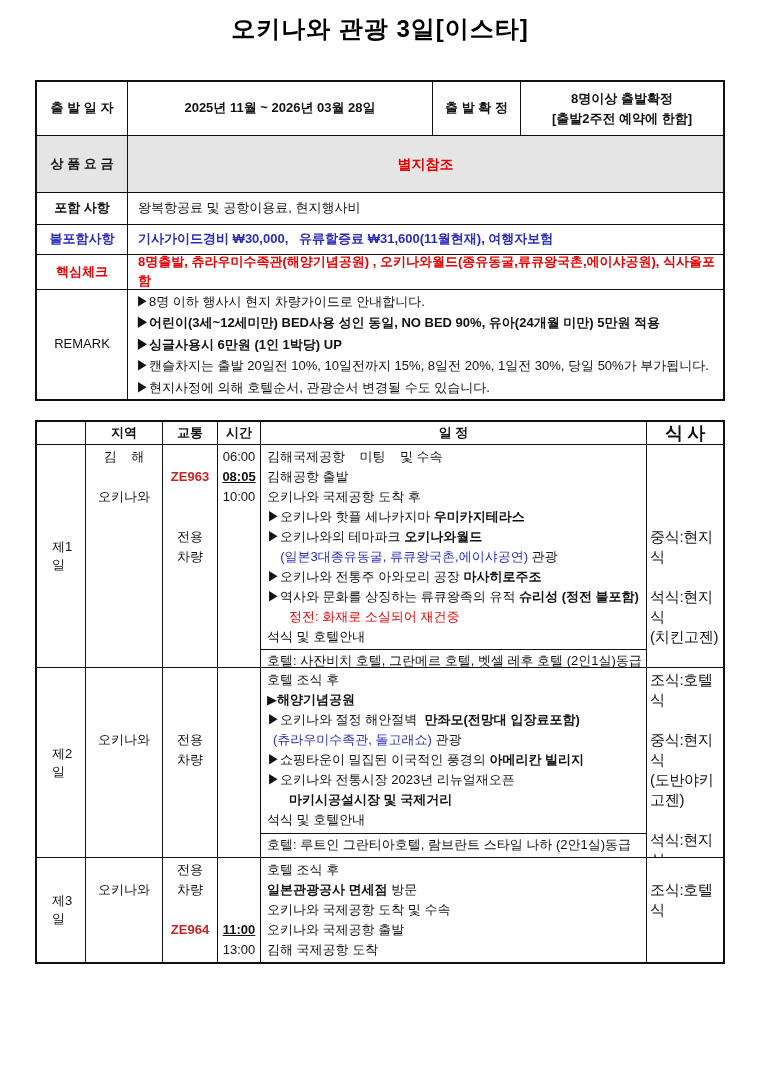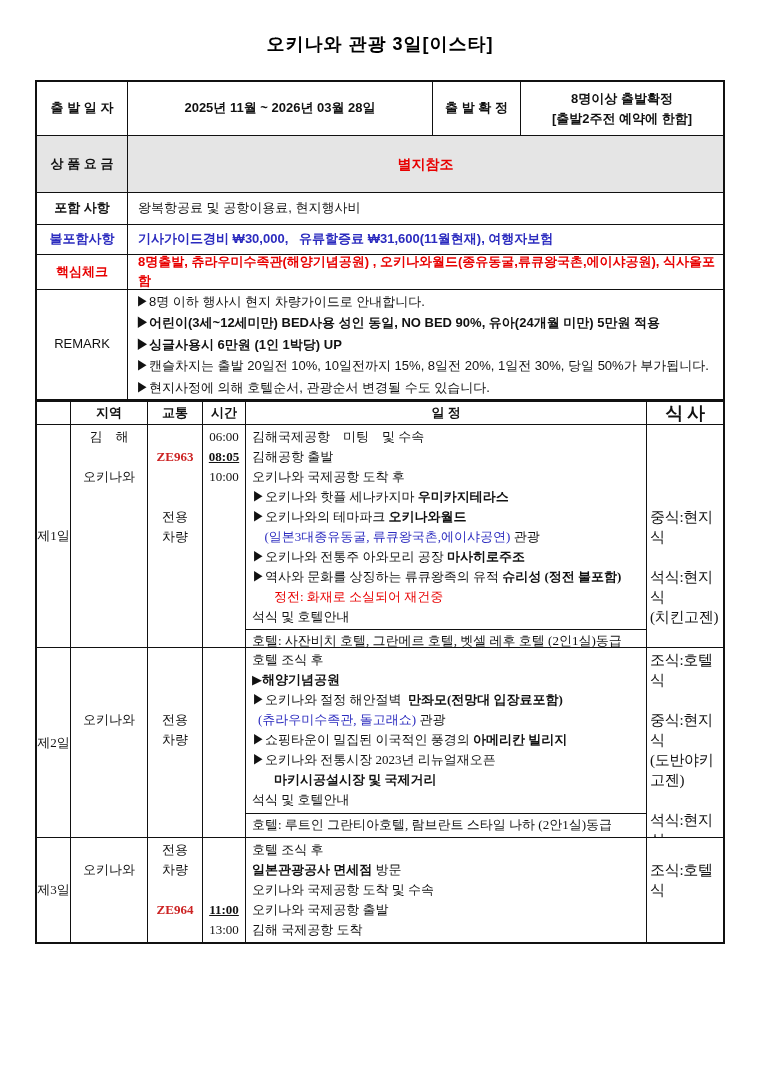--- a/index.html
+++ b/index.html
@@ -1,19 +1,19 @@
 <!DOCTYPE html>
 <html><head>
 <meta charset="utf-8">
 <style>
   html,body{margin:0;padding:0;background:#ffffff;}
   .page{position:relative;width:760px;height:1074px;background:#fff;
         font-family:"Liberation Sans",sans-serif;color:#111;overflow:hidden;}
-  .title{position:absolute;top:32px;left:0;width:100%;text-align:center;
-         font-size:18px;font-weight:bold;letter-spacing:1px;color:#000;}
+  .title{position:absolute;top:13px;left:0;width:100%;text-align:center;
+         font-size:24px;font-weight:bold;letter-spacing:1px;color:#000;}
 
   
   .info-table{position:absolute;left:35px;top:80px;width:690px;
               border:2.5px solid #111;box-sizing:border-box;font-size:13px;}
   .irow{display:flex;border-top:1.5px solid #111;box-sizing:border-box;}
   .irow:first-child{border-top:none;}
   .icell{box-sizing:border-box;border-left:1.5px solid #111;
          display:flex;align-items:center;justify-content:center;
          white-space:pre-wrap;line-height:1.45;}
   .icell:first-child{border-left:none;}
@@ -38,26 +38,26 @@
   .r6 .ln{min-height:21.5px;line-height:21.5px;}
   .b{font-weight:bold;}
   .blue{color:#2b2bbf;}
   .red{color:#e80000;}
   .flight{color:#cc2222;font-weight:bold;}
   .tu{font-weight:bold;text-decoration:underline;}
   .ind1{padding-left:6px;}
   .ind2{padding-left:22px;}
 
   
-  .sched-table{position:absolute;left:35px;top:400px;width:690px;
-               border:2.5px solid #111;box-sizing:border-box;font-size:13px;font-family:Liberation Serif, serif;}
+  .sched-table{position:absolute;left:35px;top:420px;width:690px;
+               border:2.5px solid #111;box-sizing:border-box;font-size:13px;}
   .srow{display:flex;border-top:1.5px solid #111;box-sizing:border-box;}
   .srow:first-child{border-top:none;}
   .scell{box-sizing:border-box;border-left:1px solid #111;overflow:hidden;}
-  .scell:first-child{border-left:none;}
+  .scell:first-child{border-left:none;margin-left:15px;}
   .col-day{width:33px;flex:0 0 33px;display:flex;align-items:center;justify-content:center;}
   .col-region{width:77px;flex:0 0 77px;text-align:center;padding-top:2px;}
   .col-trans{width:55px;flex:0 0 55px;text-align:center;padding-top:2px;}
   .col-time{width:43px;flex:0 0 43px;text-align:center;padding-top:2px;}
   .col-sched{flex:1;display:flex;flex-direction:column;}
   .col-meal{width:77px;flex:0 0 77px;font-size:15px;padding:2px 3px;letter-spacing:-0.3px;}
   .col-meal .ln{min-height:20px;line-height:20px;}
   .hdr{height:22px;font-weight:bold;}
   .hdr .scell{display:flex;align-items:center;justify-content:center;padding:0;}
   .sched-lines{flex:1;padding:2px 6px;}

